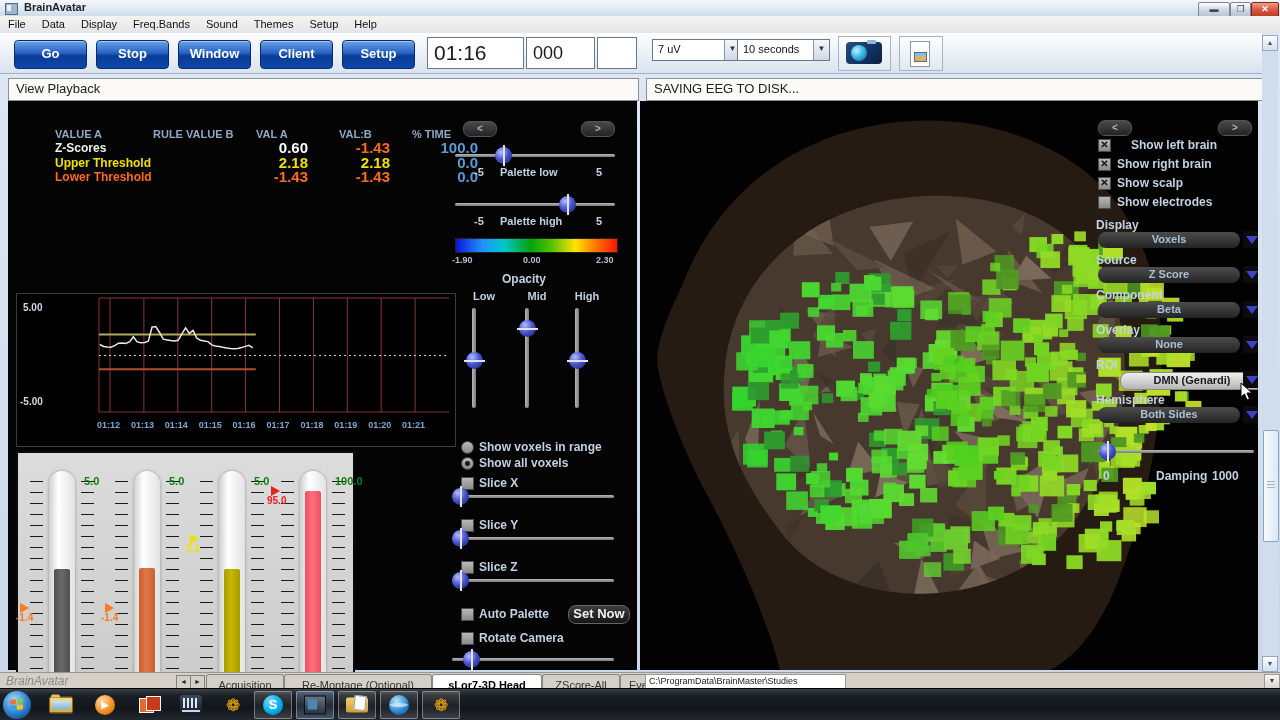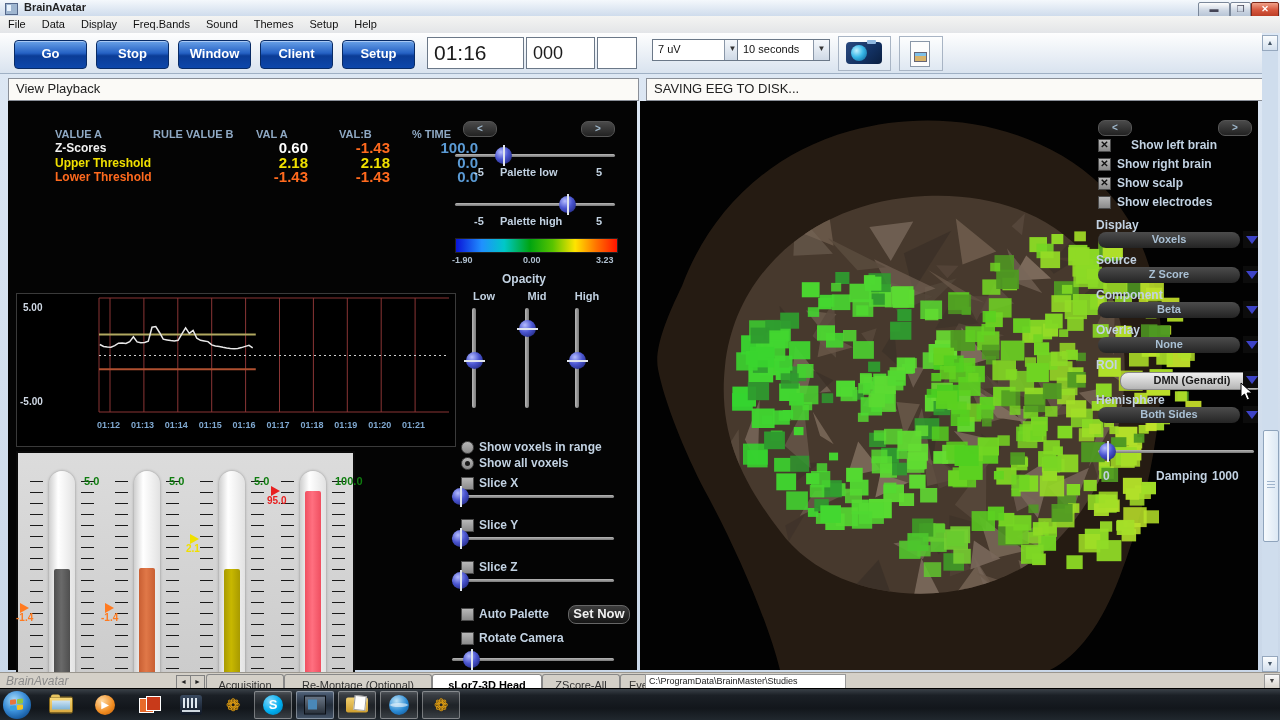--- a/index.html
+++ b/index.html
@@ -298,21 +298,21 @@
           <span class="panel-label" style="left: 492px; top: 65px;">Palette low</span>
           <span class="panel-label" style="left: 588px; top: 65px;">5</span>
           <div class="htrack" style="left: 447px; top: 102px; width: 160px;"></div>
           <div class="knob h" style="left: 551px; top: 95px;"></div>
           <span class="panel-label" style="left: 466px; top: 114px;">-5</span>
           <span class="panel-label" style="left: 492px; top: 114px;">Palette high</span>
           <span class="panel-label" style="left: 588px; top: 114px;">5</span>
           <div id="gradbar" style="left: 447px; top: 137px;"></div>
           <span class="gradlab" style="left: 444px; top: 154px;">-1.90</span>
           <span class="gradlab" style="left: 515px; top: 154px;">0.00</span>
-          <span class="gradlab" style="left: 588px; top: 154px;">3.23</span>
+          <span class="gradlab" style="left: 588px; top: 154px;">2.30</span>
           <span class="big-label" style="left: 494px; top: 171px;">Opacity</span>
           <span class="panel-label" style="left: 456px; top: 189px; width: 40px; text-align: center;">Low</span>
           <div class="vtrack" style="left: 464px; top: 207px; height: 100px;"></div>
           <div class="knob v" style="left: 458px; top: 251px;"></div>
           <span class="panel-label" style="left: 509px; top: 189px; width: 40px; text-align: center;">Mid</span>
           <div class="vtrack" style="left: 517px; top: 207px; height: 100px;"></div>
           <div class="knob v" style="left: 511px; top: 219px;"></div>
           <span class="panel-label" style="left: 559px; top: 189px; width: 40px; text-align: center;">High</span>
           <div class="vtrack" style="left: 567px; top: 207px; height: 100px;"></div>
           <div class="knob v" style="left: 561px; top: 251px;"></div>

